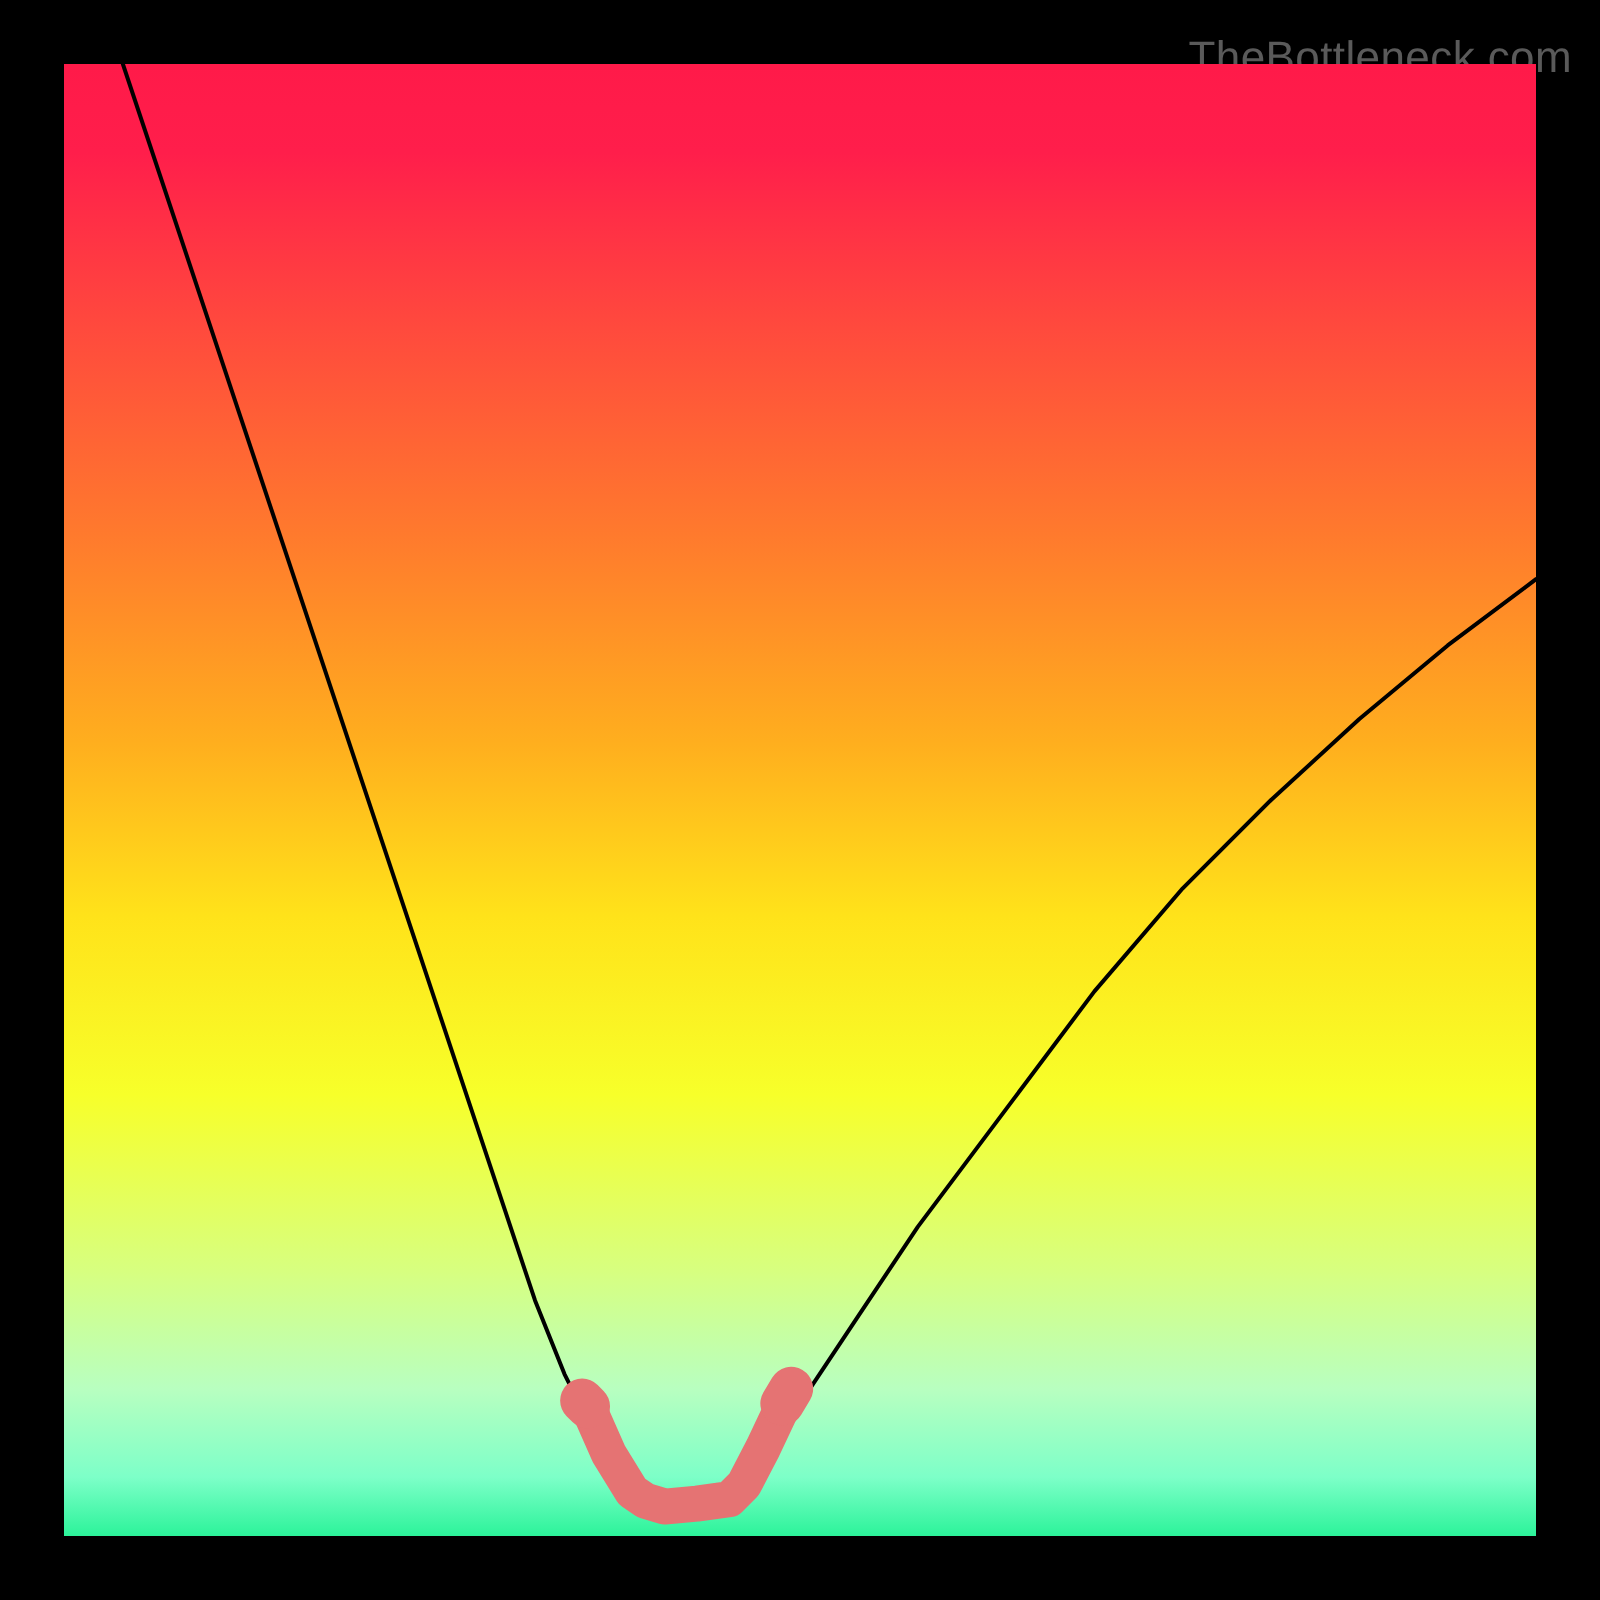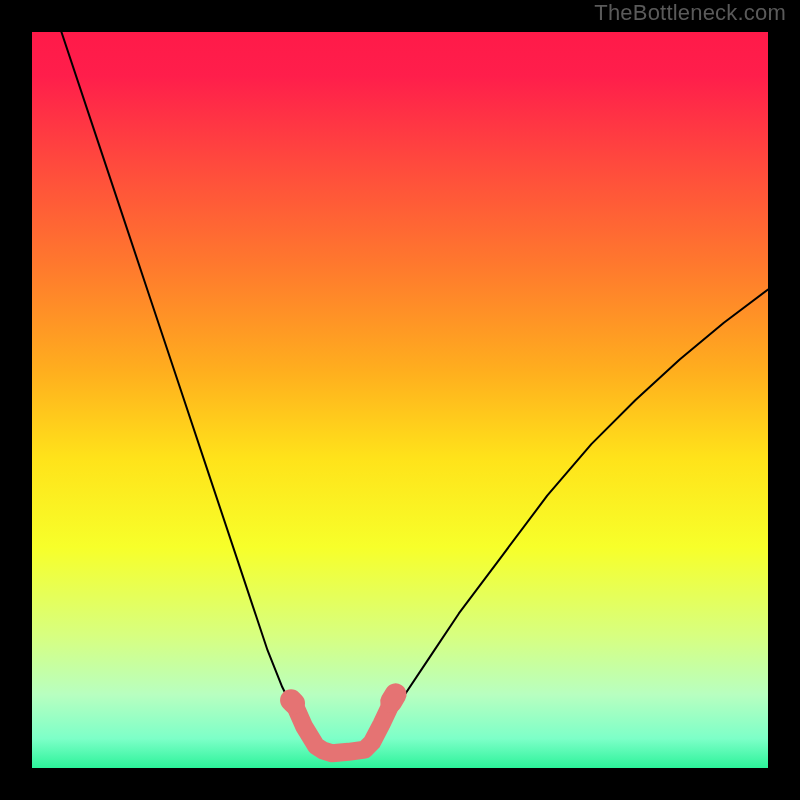--- a/index.html
+++ b/index.html
@@ -12,21 +12,21 @@
     font-family: Arial, Helvetica, sans-serif;
   }
   .stage {
     position: relative;
     width: 800px;
     height: 800px;
     background: #000;
   }
   .watermark {
     position: absolute;
-    top: 0;
+    top: 16px;
     right: 14px;
     color: #5a5a5a;
     font-size: 22px;
     letter-spacing: 0.2px;
     font-weight: 400;
     user-select: none;
   }
   .plot {
     position: absolute;
     left: 32px;

